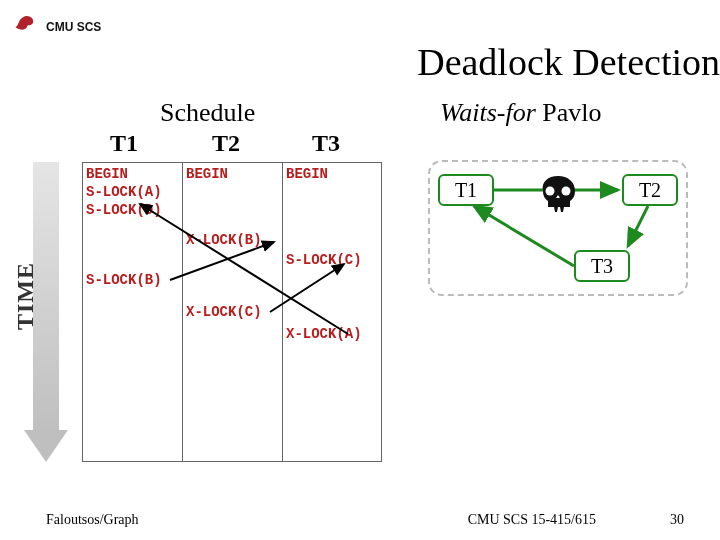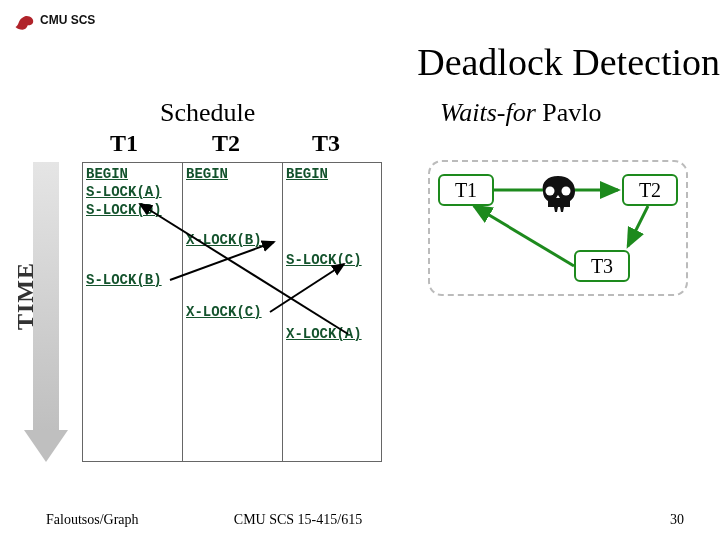--- a/index.html
+++ b/index.html
@@ -3,41 +3,41 @@
 <meta charset="utf-8">
 <style>
   * { box-sizing: border-box; margin: 0; padding: 0; }
   body {
     width: 720px; height: 540px;
     background: #fff;
     font-family: "Times New Roman", serif;
     position: relative;
     overflow: hidden;
   }
-  .header { position: absolute; left: 12px; top: 6px; display: flex; align-items: center; }
+  .header { position: absolute; left: 12px; top: 6px; display: flex; align-items: flex-end; gap: 6px; }
   .header-label { font: bold 12px Arial, sans-serif; color:#111; }
   .logo svg { display:block; }
   .title {
     position: absolute; left: 0; top: 40px; width: 720px; text-align: right;
     font-size: 38px; font-weight: 400; color:#000;
   }
   .schedule-label { position: absolute; left: 160px; top: 98px; font-size: 26px; }
   .graph-label    { position: absolute; left: 440px; top: 98px; font-size: 26px; }
   .graph-label i { display:inline; }
 
   .colhead { position:absolute; top:130px; font-size:24px; font-weight:bold; }
   .ch1 { left:110px; } .ch2 { left:212px; } .ch3 { left:312px; }
 
   .schedule-box {
     position:absolute; left:82px; top:162px; width:300px; height:300px;
     border:1px solid #666;
   }
   .vline { position:absolute; top:162px; height:300px; width:1px; background:#666; }
   .vl1 { left:182px; } .vl2 { left:282px; }
-  .cell { position:absolute; font: bold 14px "Courier New", monospace; color:#14532d; white-space:pre;text-decoration:underline; }
+  .cell { position:absolute; font: bold 14px "Courier New", monospace; color:#b91c1c; white-space:pre; }
 
   .time-arrow { position:absolute; left:28px; top:162px; width:36px; height:300px; }
   .time-arrow .shaft {
     position:absolute; left:5px; top:0; width:26px; height:270px;
     background:linear-gradient(#e5e5e5,#bfbfbf);
   }
   .time-arrow .head {
     position:absolute; left:-4px; top:268px; width:0; height:0;
     border-left:22px solid transparent; border-right:22px solid transparent;
     border-top:32px solid #bfbfbf;
@@ -55,21 +55,21 @@
   .node {
     position:absolute; width:56px; height:32px; border:2px solid #1d8a1d;
     border-radius:6px; display:flex; align-items:center; justify-content:center;
     font-size:20px; font-weight:400; background:#fff;
   }
   .n1 { left:438px; top:174px; } .n2 { left:622px; top:174px; } .n3 { left:574px; top:250px; }
 
   .skull { position:absolute; left:534px; top:174px; width:48px; height:40px; }
 
   .footer-left { position:absolute; left:46px; bottom:12px; font-size:14px; }
-  .footer-mid  { position:absolute; left:0; bottom:12px; width:596px; text-align:center; font-size:14px; }
+  .footer-mid  { position:absolute; left:0; bottom:12px; width:596px; text-align:right; font-size:14px; }
   .footer-right{ position:absolute; right:36px; bottom:12px; font-size:14px; }
 
   .diagarrow { position:absolute; pointer-events:none; }
 </style>
 </head>
 <body>
 
 <div class="header">
   <span class="logo">
     <svg width="28" height="28" viewBox="0 0 32 32">

